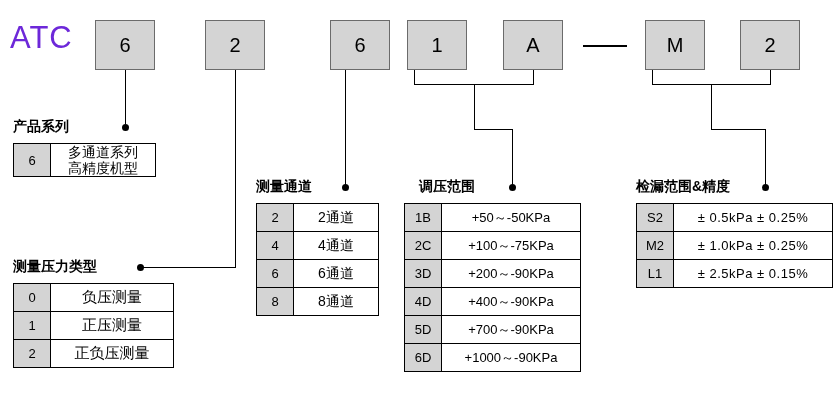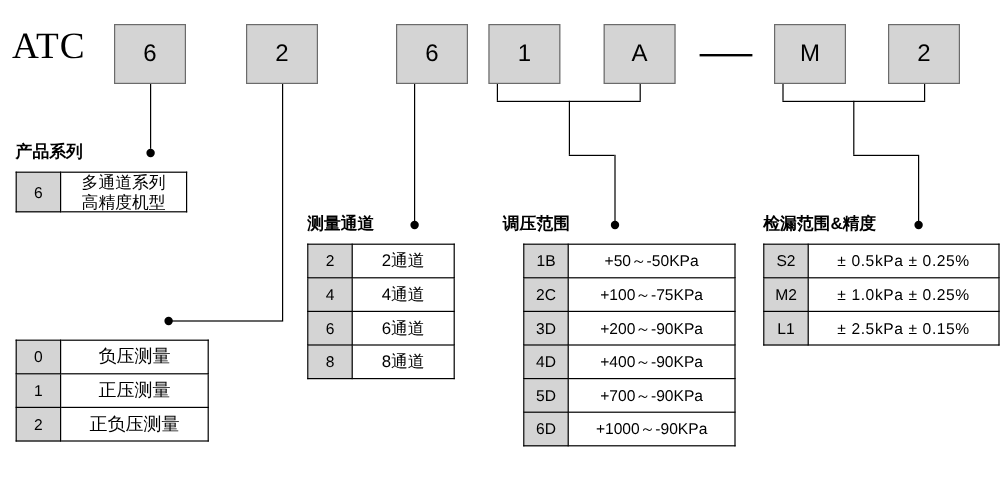--- a/index.html
+++ b/index.html
@@ -22,22 +22,22 @@
     height: 408px;
   }
 
   
   .code-label {
     position: absolute;
     left: 10px;
     top: 20px;
     font-size: 31px;
     letter-spacing: 1px;
-    font-family: Liberation Serif, serif;
-    color: #000000;
+    font-family: Liberation Sans, sans-serif;
+    color: #6d28d9;
   }
   .code-box {
     position: absolute;
     width: 60px;
     height: 50px;
     background: #d4d4d4;
     border: 1px solid #6b6b6b;
     display: flex;
     align-items: center;
     justify-content: center;
@@ -153,20 +153,21 @@
   <div class="sec-title" style="left:13px; top:118px;text-align:center;">产品系列</div>
   <table class="spec w-series" style="left:13px; top:143px;">
     <tbody>
         <tr>
       <td class="key">6</td>
       <td class="val two-line">多通道系列<br>高精度机型</td>
     </tr>
   </tbody>
     </table>
 
+  <div class="sec-title" style="left:13px; top:258px;">测量压力类型</div>
   <table class="spec w-ptype" style="left:13px; top:283px;">
     <tbody>
         <tr>
       <td class="key">0</td>
       <td class="val">负压测量</td>
     </tr>
     <tr>
       <td class="key">1</td>
       <td class="val">正压测量</td>
     </tr>
@@ -193,21 +194,21 @@
       <td class="val">6通道</td>
     </tr>
     <tr>
       <td class="key">8</td>
       <td class="val">8通道</td>
     </tr>
   </tbody>
     </table>
 
   <div class="sec-title" style="left:419px; top:178px;">调压范围</div>
-  <table class="spec w-range" style="left:436px; top:203px;padding-left:11px;">
+  <table class="spec w-range" style="left:404px; top:203px;padding-left:11px;">
     <tbody>
         <tr>
       <td class="key">1B</td>
       <td class="val">+50～-50KPa</td>
     </tr>
     <tr>
       <td class="key">2C</td>
       <td class="val">+100～-75KPa</td>
     </tr>
     <tr>

